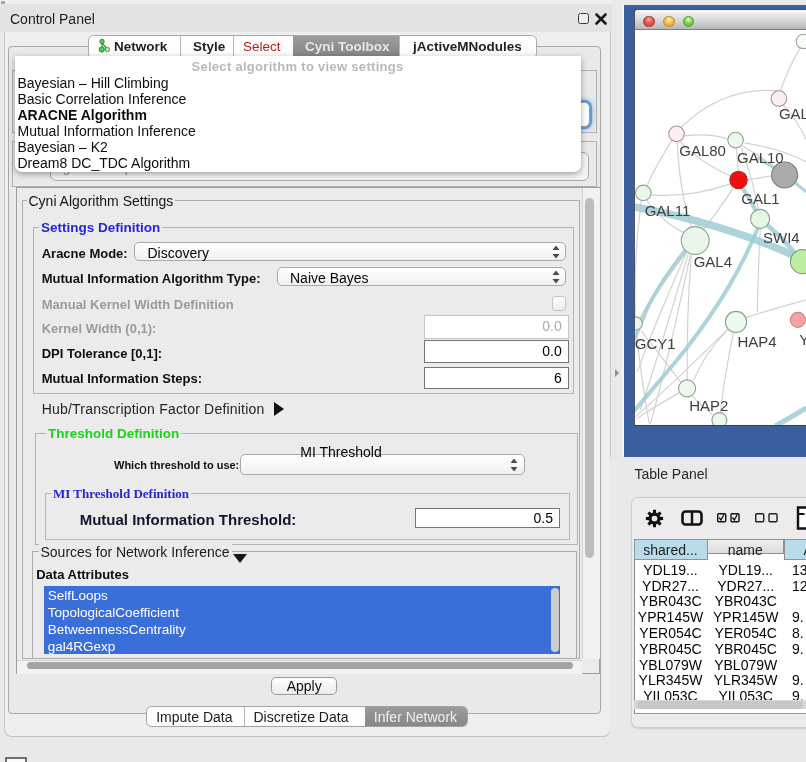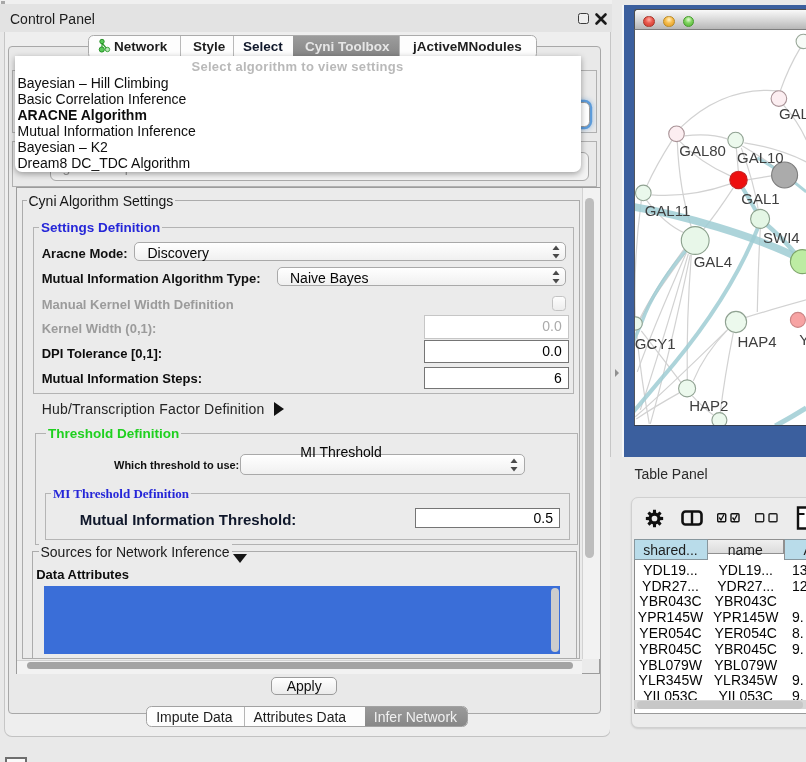--- a/index.html
+++ b/index.html
@@ -39,21 +39,21 @@
   <div class="abs" style="left:310px;top:0;width:1px;height:22px;background:#b9b9b9;"></div>
 </div>
 <svg class="abs" style="left:98px;top:38px;" width="13" height="16" viewBox="0 0 13 16">
   <path d="M4 5 L9 11 M4 5 L4 11" stroke="#2e9e2e" stroke-width="1.2" fill="none"></path>
   <circle cx="4" cy="3.5" r="2.2" fill="#57c957" stroke="#1f8a1f" stroke-width="0.9"></circle>
   <circle cx="3.8" cy="11.5" r="2.6" fill="#57c957" stroke="#1f8a1f" stroke-width="0.9"></circle>
   <circle cx="9.5" cy="11.5" r="2.2" fill="#b9e6b9" stroke="#2e9e2e" stroke-width="0.9"></circle>
 </svg>
 <div class="lbl" style="left:114px;top:39px;font-size:13.5px;font-weight:600;color:#1e1e1e;">Network</div>
 <div class="lbl" style="left:193px;top:39px;font-size:13.5px;font-weight:600;color:#1e1e1e;">Style</div>
-<div class="lbl" style="left:243px;top:39px;font-size:13.5px;font-weight:700;color:#0f172a;">Select</div>
+<div class="lbl" style="left:243px;top:39px;font-size:13.5px;font-weight:400;color:#b91c1c;">Select</div>
 <div class="lbl" style="left:305px;top:39px;font-size:13.5px;font-weight:600;color:#e6e6e6;">Cyni Toolbox</div>
 <div class="lbl" style="left:413px;top:39px;font-size:13.5px;font-weight:600;color:#1e1e1e;">jActiveMNodules</div>
 
 <div class="abs" style="left:12px;top:70px;width:582.5px;height:60.5px;border:1px solid #b0b0b0;"></div>
 <div class="abs" style="left:400px;top:101.5px;width:188px;height:23px;background:#fff;border:1px solid #9b9b9b;
      border-radius:5.5px;box-shadow:0 0 0 2.2px #5d9bd9, 0 0 4px 2.5px rgba(107,163,221,0.45);"></div>
 <div class="abs" style="left:12px;top:141px;width:582.5px;height:44.2px;border:1px solid #b0b0b0;"></div>
 <div class="abs" style="left:49.5px;top:152px;width:537px;height:26.5px;background:#f3f3f3;border:1px solid #a9a9a9;border-radius:6px;overflow:hidden;">
   <div class="lbl" style="left:12px;top:6px;font-size:14px;color:#9a9a9a;">gal4RGexp Network Mode</div>
 </div>
@@ -132,31 +132,32 @@
 <div class="abs" style="left:415.4px;top:507.5px;width:144.6px;height:20.5px;background:#fff;border:1px solid #757575;box-sizing:border-box;text-align:right;font-size:14px;color:#000;line-height:18.5px;padding-right:6px;">0.5</div>
 
 <div class="abs" style="left:32.3px;top:550.8px;width:543.2px;height:106.2px;border:1px solid #ababab;border-bottom:none;"></div>
 <div class="lbl" style="left:38.5px;top:543.8px;background:#ebebeb;padding:0 2px;font-size:14px;color:#1b1b1b;">Sources for Network Inference</div>
 <div class="abs" style="left:232.5px;top:553.5px;width:0;height:0;border-top:9px solid #151515;border-left:7.5px solid transparent;border-right:7.5px solid transparent;"></div>
 
 <div class="lbl" style="left:36.2px;top:566.5px;font-size:13px;font-weight:bold;color:#0d0d0d;">Data Attributes</div>
 
 <div class="abs" style="left:43.8px;top:585.5px;width:516.7px;height:68px;background:#fff;overflow:hidden;">
   <div class="abs" style="left:0;top:0;width:516.7px;height:68px;background:#3a6ed8;"></div>
+  <div class="lbl" style="left:4px;top:1.5px;font-size:13.5px;color:#fff;line-height:17px;">SelfLoops<br>TopologicalCoefficient<br>BetweennessCentrality<br>gal4RGexp</div>
   <div class="abs" style="left:507.2px;top:2.5px;width:8.5px;height:64px;background:#cdcdcd;border-radius:4.5px;"></div>
 </div>
 
 <div class="abs" style="left:271px;top:676.5px;width:66.3px;height:18.5px;background:linear-gradient(#ffffff,#ebebeb);border:1px solid #9b9b9b;border-radius:5px;box-sizing:border-box;text-align:center;font-size:14px;color:#0f0f0f;line-height:16.5px;">Apply</div>
 
 <div class="abs" style="left:146px;top:705.5px;width:321.5px;height:21.1px;background:#fdfdfd;border:1px solid #a2a2a2;border-radius:5.5px;box-sizing:border-box;overflow:hidden;">
   <div class="abs" style="left:96.5px;top:0;width:1px;height:21px;background:#b5b5b5;"></div>
   <div class="abs" style="left:218.2px;top:0;width:103.3px;height:21px;background:linear-gradient(#9a9a9a,#868686);"></div>
 </div>
 <div class="lbl" style="left:156.2px;top:708.5px;font-size:14px;color:#1c1c1c;">Impute Data</div>
-<div class="lbl" style="left:253.5px;top:708.5px;font-size:14px;color:#1c1c1c;">Attributes Data</div>
+<div class="lbl" style="left:253.5px;top:708.5px;font-size:14px;color:#1c1c1c;">Discretize Data</div>
 <div class="lbl" style="left:373.8px;top:708.5px;font-size:14px;color:#f0f0f0;">Infer Network</div>
 
 <div class="abs" style="left:5px;top:757px;width:18px;height:12px;border:2px solid #6e6e6e;background:#fafafa;"></div>
 
 <div class="abs" style="left:615px;top:369px;width:0;height:0;border-left:4px solid #909090;border-top:4px solid transparent;border-bottom:4px solid transparent;"></div>
 
 <div class="abs" style="left:621.5px;top:5px;width:2.3px;height:452px;background:#f4f6f9;"></div>
 <div class="abs" style="left:623.8px;top:5px;width:182.2px;height:452px;background:#3b5f9e;"></div>
 
 <div class="abs" style="left:633.7px;top:9.1px;width:172.3px;height:21px;background:linear-gradient(#f9f9f9,#d3d3d3 60%,#b7b7b7);border-left:1px solid #4e4e4e;border-top:1px solid #4e4e4e;border-bottom:1px solid #7e7e7e;border-radius:3px 0 0 0;box-sizing:border-box;"></div>

